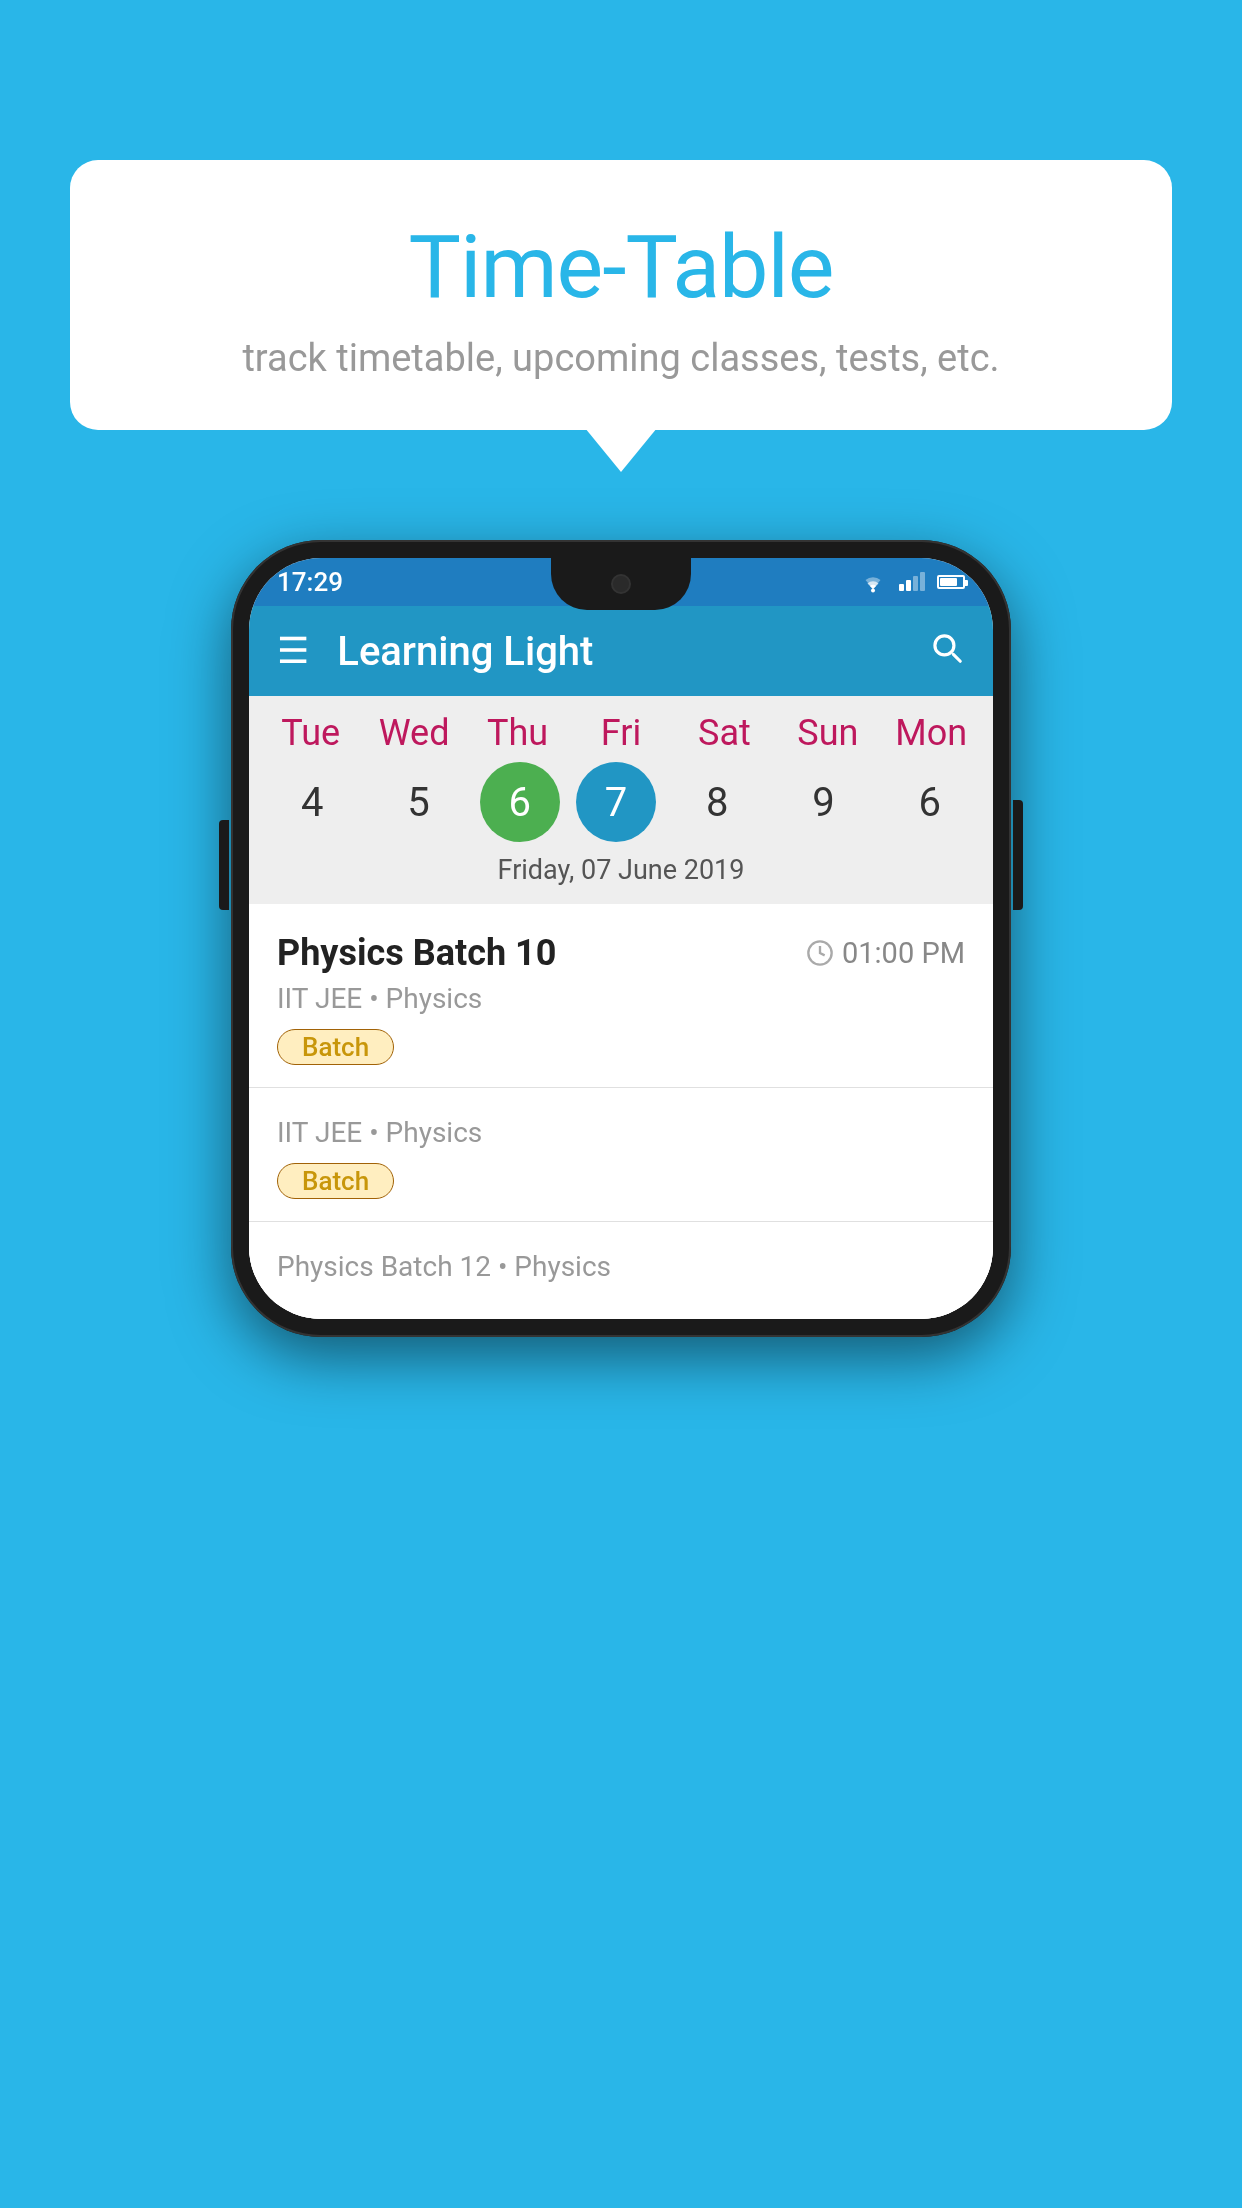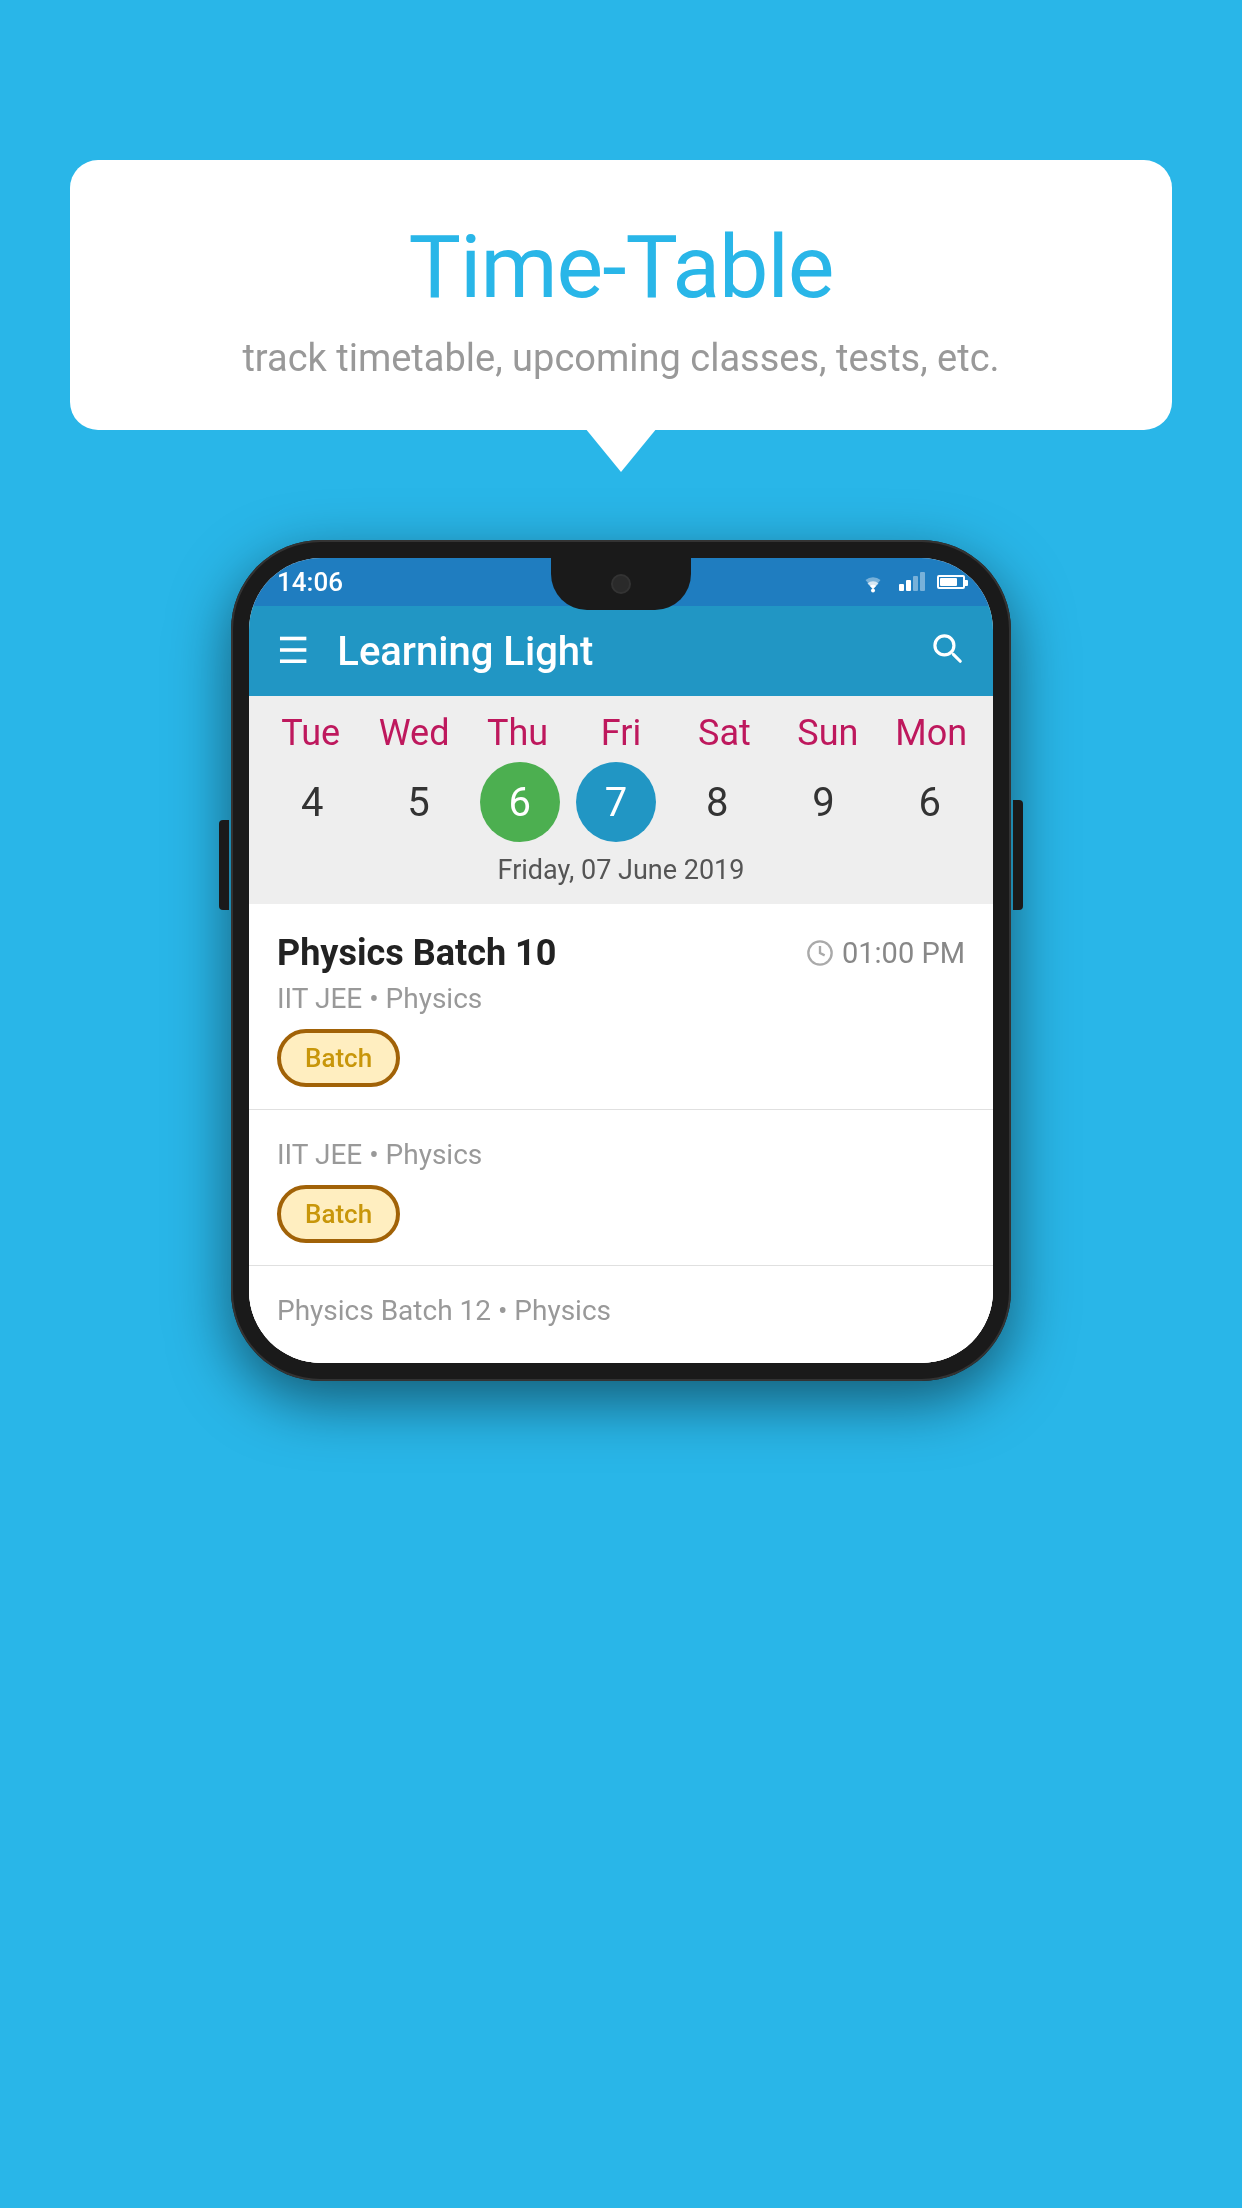--- a/index.html
+++ b/index.html
@@ -283,24 +283,24 @@
       font-size: 28px;
       color: #999;
       margin-bottom: 14px;
     }
 
     .batch-badge {
       display: inline-block;
       background: #ffeec0;
       color: #c8960a;
       border-radius: 30px;
-      padding: 10px 24px;
+      padding: 2px 24px;
       font-size: 26px;
       font-weight: 500;
-      border: 4px solid #a16207;
+      border: 1px solid #a16207;
     }
 
     
     .signal-bars {
       display: inline-flex;
       align-items: flex-end;
       gap: 2px;
       height: 18px;
     }
     .signal-bars span {
@@ -355,21 +355,21 @@
 
   <div class="phone-container">
     <div class="phone-outer">
       <div class="phone-screen">
 
         <div class="notch">
           <div class="notch-camera"></div>
         </div>
 
         <div class="status-bar">
-          <span class="status-time">14:06</span>
+          <span class="status-time">17:29</span>
           <div class="status-icons">
 
             <svg width="28" height="22" viewBox="0 0 28 22" fill="white">
               <path d="M14 18l3-3a4.2 4.2 0 00-6 0l3 3z"></path>
               <path d="M14 18l5.5-5.5a7.8 7.8 0 00-11 0L14 18z" opacity="0.7"></path>
               <path d="M14 18L21.5 9a12 12 0 00-15 0L14 18z" opacity="0.4"></path>
               <circle cx="14" cy="19.5" r="2" fill="white"></circle>
             </svg>
 
             <div class="signal-bars">

